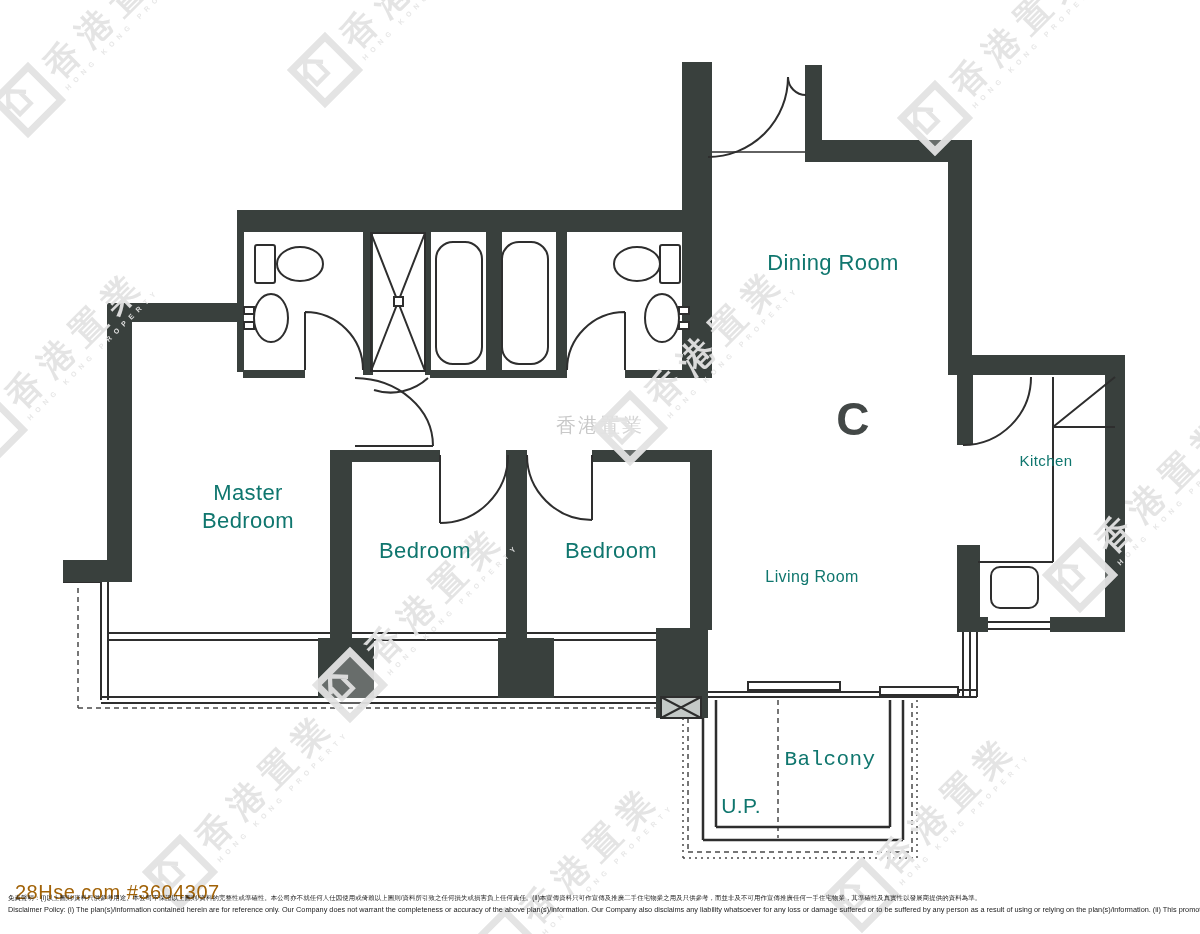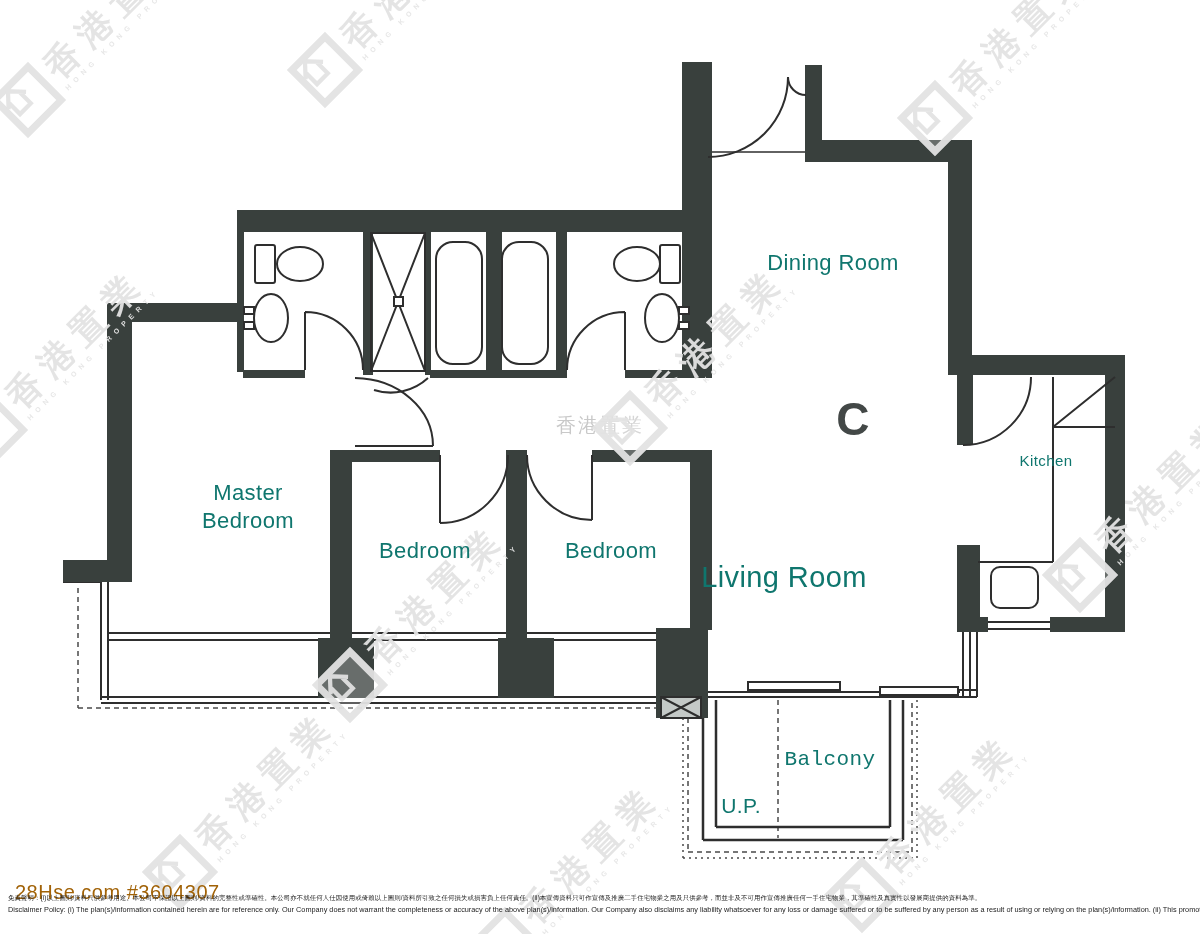--- a/index.html
+++ b/index.html
@@ -277,21 +277,21 @@
     </div>
   </div>
     </div>
 
   <div id="room-labels">
       <div class="room-label" style="left: 248px; top: 506px; font-size: 22px;">Master
 Bedroom</div>
       <div class="room-label" style="left: 425px; top: 551px; font-size: 22px;">Bedroom</div>
       <div class="room-label" style="left: 611px; top: 551px; font-size: 22px;">Bedroom</div>
       <div class="room-label" style="left: 833px; top: 263px; font-size: 22px;">Dining Room</div>
-      <div class="room-label" style="left: 784px; top: 577px; font-size: 29px;">Living Room</div>
+      <div class="room-label" style="left: 812px; top: 577px; font-size: 16px;">Living Room</div>
       <div class="room-label" style="left: 1046px; top: 461px; font-size: 15px;">Kitchen</div>
       <div class="room-label" style="left: 741px; top: 806px; font-size: 21px;">U.P.</div>
       <div class="room-label" style="left: 830px; top: 760px; font-size: 21px; font-family: Liberation Mono, monospace;">Balcony</div>
       <div class="room-label bold" style="left: 853px; top: 420px; font-size: 46px;">C</div>
     </div>
 
   <div>
     <div id="listing-stamp">28Hse.com #3604307</div>
     <div id="disc-zh" class="disc">免責聲明：(i)以上圖則/資料只供參考用途。本公司不保證以上圖則/資料的完整性或準確性。本公司亦不就任何人仕因使用或倚賴以上圖則/資料所引致之任何損失或損害負上任何責任。(ii)本宣傳資料只可作宣傳及推廣二手住宅物業之用及只供參考，而並非及不可用作宣傳推廣任何一手住宅物業，其準確性及真實性以發展商提供的資料為準。</div>
     <div id="disc-en1" class="disc">Disclaimer Policy: (i) The plan(s)/information contained herein are for reference only. Our Company does not warrant the completeness or accuracy of the above plan(s)/information. Our Company also disclaims any liability whatsoever for any loss or damage suffered or to be suffered by any person as a result of using or relying on the plan(s)/information. (ii) This promotional material is</div>

